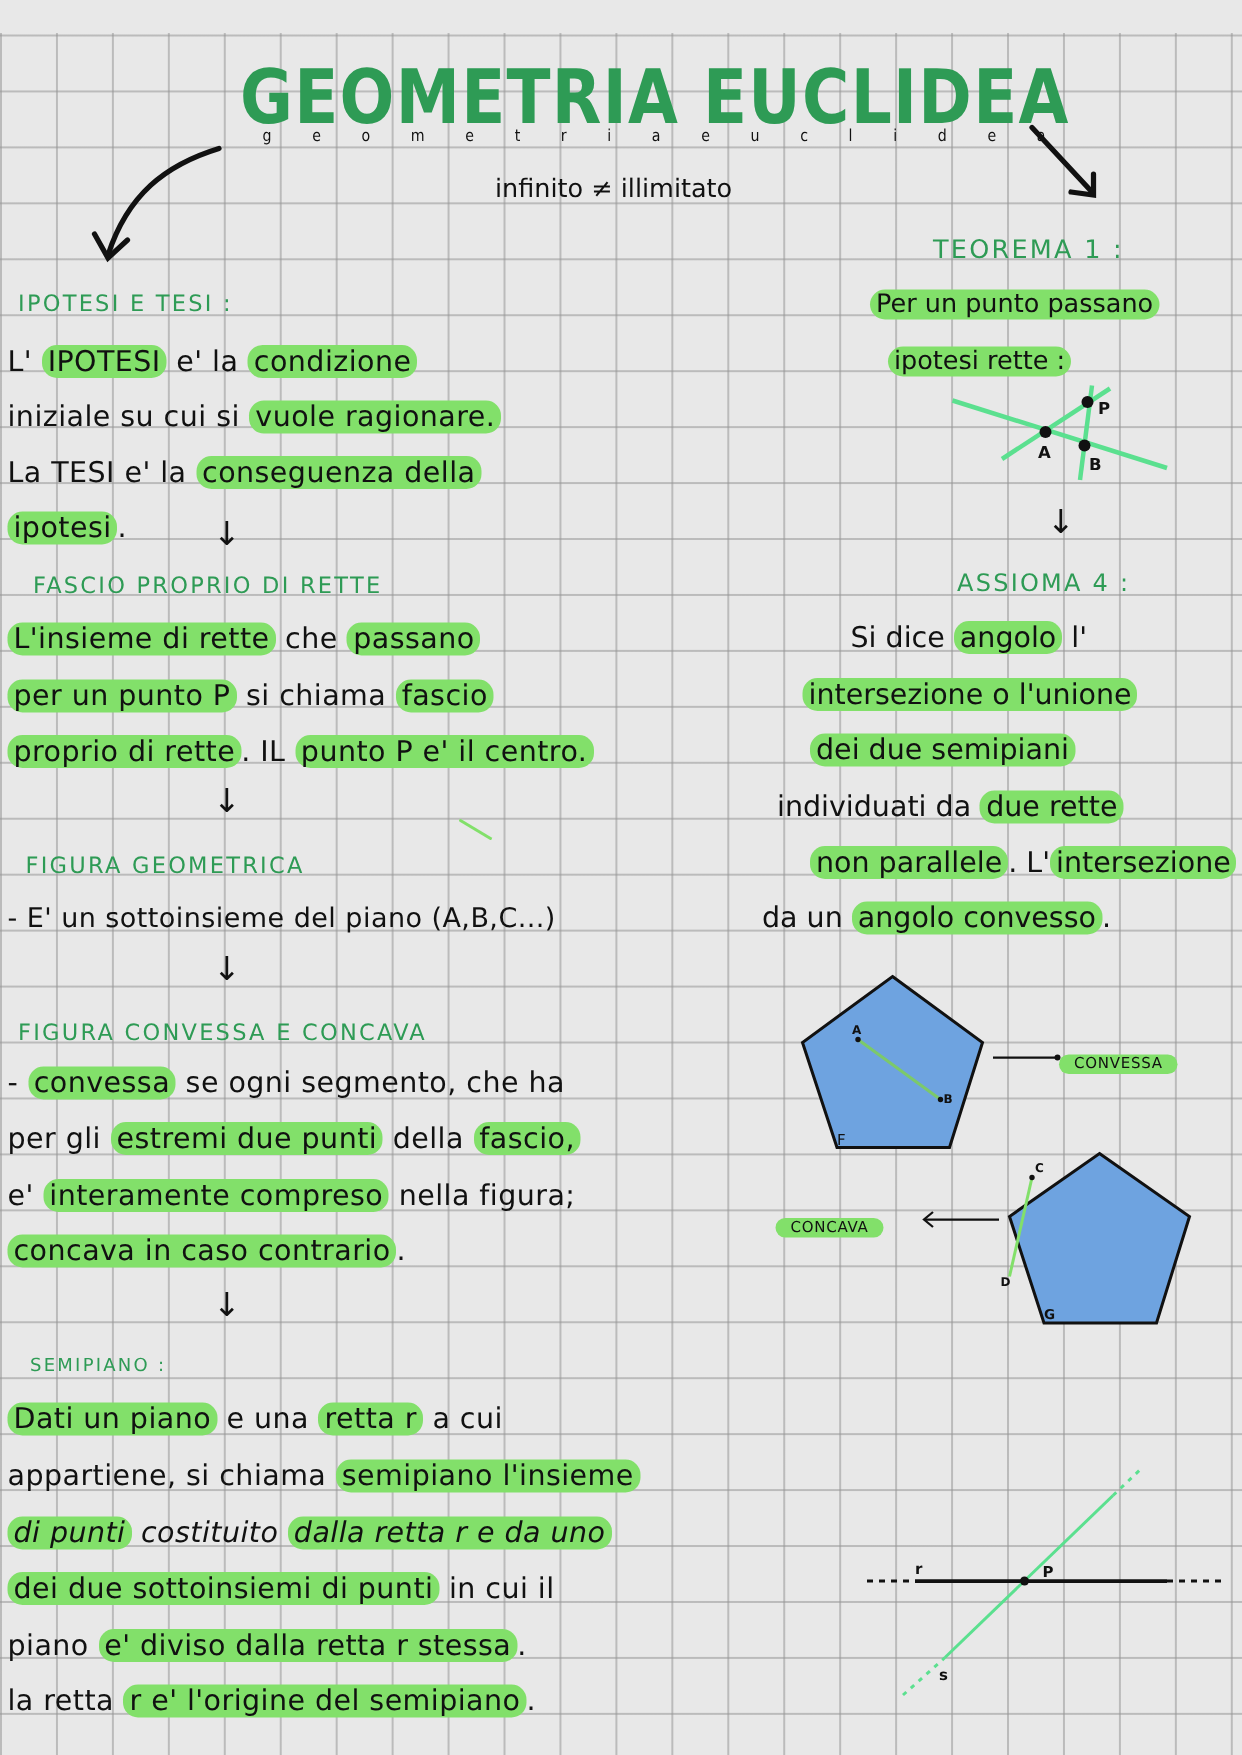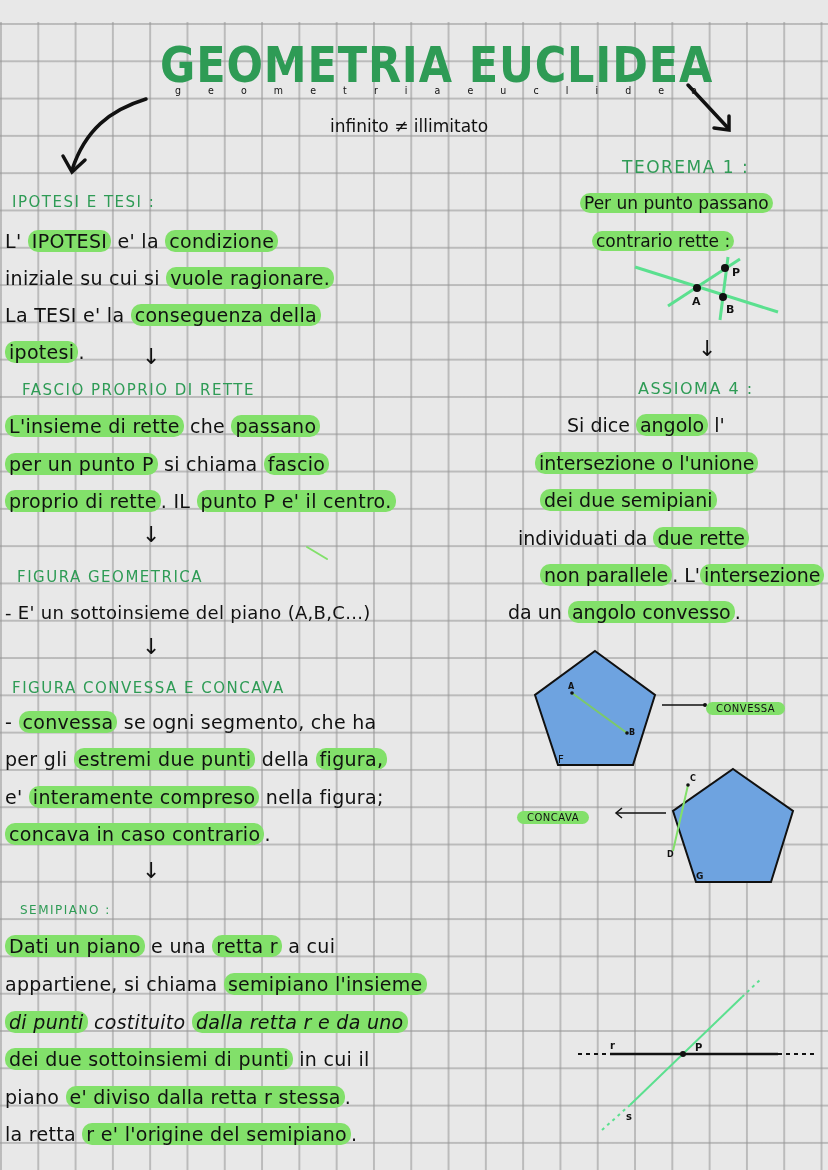--- a/index.html
+++ b/index.html
@@ -80,21 +80,21 @@
 
 <div class="abs h-green" style="left:17px; top:568px;">FIGURA GEOMETRICA</div>
 <div class="abs line" style="left:5px; top:602px; font-size:18px;">- E' un sottoinsieme del piano (A,B,C...)</div>
 <div class="abs arrow-glyph" style="left:142px; top:634px;">↓</div>
 
 <div class="abs h-green" style="left:12px; top:679px;">FIGURA CONVESSA E CONCAVA</div>
 <div class="abs line" style="left:5px; top:711px;">
   <span>- </span><span class="hl">convessa</span><span> se ogni segmento, che ha</span>
 </div>
 <div class="abs line" style="left:5px; top:748px;">
-  <span>per gli </span><span class="hl">estremi due punti</span><span> della </span><span class="hl">figura,</span>
+  <span>per gli </span><span class="hl">estremi due punti</span><span> della </span><span class="hl">fascio,</span>
 </div>
 <div class="abs line" style="left:5px; top:786px;">
   <span>e' </span><span class="hl">interamente compreso</span><span> nella figura;</span>
 </div>
 <div class="abs line" style="left:5px; top:823px;">
   <span class="hl">concava in caso contrario</span><span>.</span>
 </div>
 <div class="abs arrow-glyph" style="left:142px; top:858px;">↓</div>
 
 <div class="abs h-green" style="left:20px; top:903px; font-size:12px;">SEMIPIANO :</div>
@@ -115,21 +115,21 @@
 </div>
 <div class="abs line" style="left:5px; top:1123px;">
   <span>la retta </span><span class="hl">r e' l'origine del semipiano</span><span>.</span>
 </div>
 
 <div class="abs h-green" style="left:622px; top:157px; font-size:17px;">TEOREMA 1 :</div>
 <div class="abs r-line" style="left:580px; top:193px; font-size:17px;">
   <span class="hl">Per un punto passano</span>
 </div>
 <div class="abs r-line" style="left:592px; top:231px; font-size:17px;">
-  <span class="hl">contrario rette :</span>
+  <span class="hl">ipotesi rette :</span>
 </div>
 
 <svg style="left:620px;top:250px;" width="180" height="80">
   <line x1="15" y1="17" x2="158" y2="62" stroke="#5be08f" stroke-width="3"></line>
   <line x1="48" y1="56" x2="120" y2="9" stroke="#5be08f" stroke-width="3"></line>
   <line x1="108" y1="7" x2="100" y2="70" stroke="#5be08f" stroke-width="3"></line>
   <circle cx="77" cy="38" r="4" fill="#111"></circle>
   <circle cx="105" cy="18" r="4" fill="#111"></circle>
   <circle cx="103" cy="47" r="4" fill="#111"></circle>
   <text x="112" y="26" font-size="11" font-weight="bold" fill="#111" font-family="DejaVu Sans, sans-serif">P</text>

